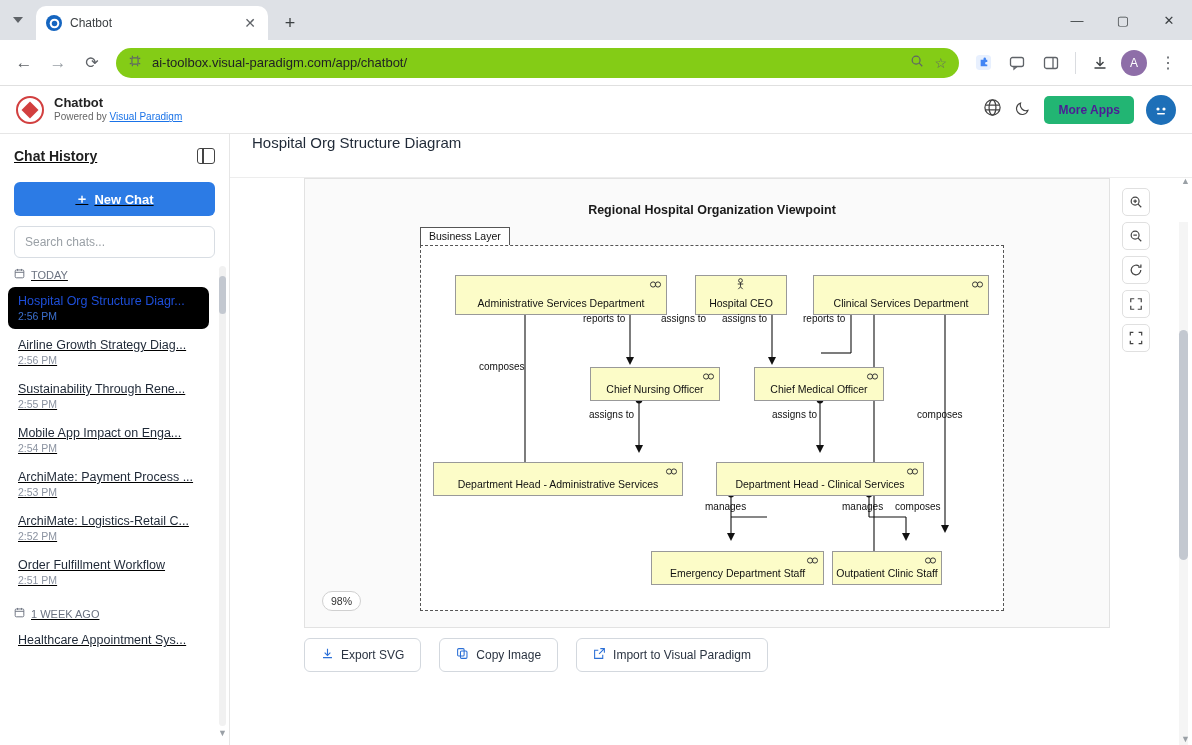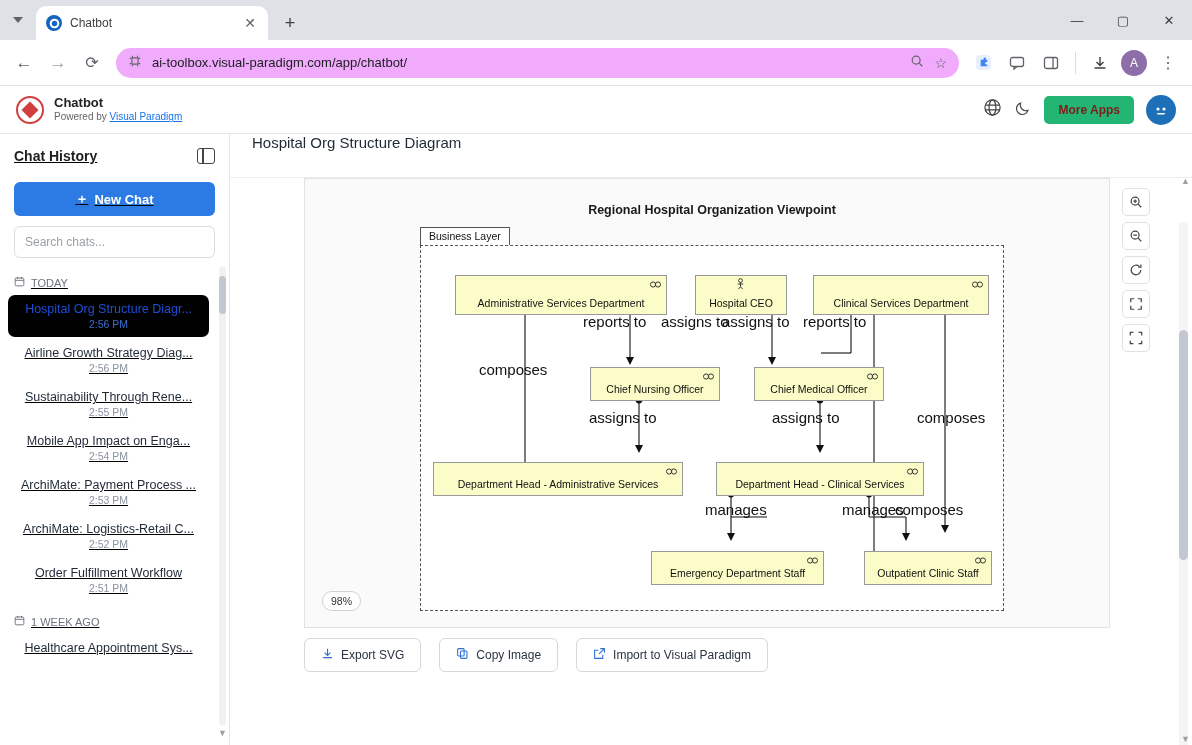--- a/index.html
+++ b/index.html
@@ -82,21 +82,21 @@
   .tb-icon {
     width: 32px; height: 32px;
     display: flex; align-items: center; justify-content: center;
     color: #5f6368;
     border-radius: 50%;
     flex: 0 0 auto;
   }
   .omnibox {
     flex: 1 1 auto;
     height: 30px;
-    background: #f0abfc;
+    background: #84cc16;
     border-radius: 16px;
     display: flex; align-items: center;
     padding: 0 12px; gap: 10px;
     margin: 0 6px;
   }
   .omnibox .url {
     flex: 1 1 auto;
     font-size: 13px; color: #202124;
     white-space: nowrap; overflow: hidden;
   }
@@ -133,21 +133,21 @@
   }
   .app-titles { display: flex; flex-direction: column; line-height: 1.15; }
   .app-title { font-size: 13px; font-weight: bold; color: #222; }
   .app-sub { font-size: 10px; color: #666; }
   .app-sub a { color: #1a73e8; text-decoration: underline; }
   .app-header-right {
     margin-left: auto;
     display: flex; align-items: center; gap: 12px;
   }
   .more-apps {
-    background: #22b573; color: #7f1d1d;
+    background: #22b573; color: #4c1d95;
     font-size: 12px; font-weight: bold;
     padding: 7px 14px;
     border-radius: 5px;
     border: none;
   }
   .hdr-avatar {
     width: 30px; height: 30px; border-radius: 50%;
     background: #1d6fb8;
     display: flex; align-items: center; justify-content: center;
   }
@@ -179,31 +179,31 @@
   }
   .new-chat {
     margin: 4px 14px 10px;
     height: 34px;
     background: #2c7be5;
     color: #fff;
     font-size: 13px; font-weight: bold;
     border: none; border-radius: 6px;
     display: flex; align-items: center; justify-content: center; gap: 6px;
   }
-  .search-wrap { margin: 0 14px 12px; }
+  .search-wrap { margin: 0 14px 4px; }
   .search-input {
     width: 100%; height: 32px;
     border: 1px solid #d8dde3; border-radius: 6px;
     padding: 0 10px;
     font-size: 12px; color: #333;
     font-family: "Liberation Sans", sans-serif;
     background: #fff;
   }
   .search-input::placeholder { color: #9aa0a6; }
-  .chat-list { flex: 1 1 auto; overflow: hidden; padding-right: 12px; position: relative; text-align: center; }
+  .chat-list { flex: 1 1 auto; overflow: hidden; padding-right: 12px; position: relative; }
   .section-label {
     display: flex; align-items: center; gap: 6px;
     font-size: 11px; color: #6b7280;
     padding: 6px 14px 4px;
   }
   .chat-item {
     margin: 2px 8px; padding: 7px 10px;
     border-radius: 7px;
     cursor: default;
   }
@@ -290,21 +290,21 @@
     padding-bottom: 5px;
     text-align: center;
     line-height: 1.15;
   }
   .node .ico {
     position: absolute; right: 4px; top: 3px;
     color: #333;
   }
   .edge-label {
     position: absolute;
-    font-size: 15px; color: #111;
+    font-size: 10px; color: #111;
     background: transparent;
     white-space: nowrap;
   }
   svg.wires { position: absolute; left: 0; top: 0; width: 590px; height: 432px; pointer-events: none; }
 
   .zoom-badge {
     position: absolute;
     left: 17px; bottom: 16px;
     border: 1px solid #d0d0d0; background: #fff;
     font-size: 10.5px; color: #333;
@@ -667,21 +667,21 @@
           <div class="node" style="left:234px; top:364px; width:173px; height:34px;">
             <span class="ico">
               <svg width="13" height="9" viewBox="0 0 16 10" fill="none" stroke="#333" stroke-width="1.2">
                   <circle cx="5" cy="5" r="3.2"></circle>
                   <circle cx="11" cy="5" r="3.2"></circle>
                 </svg>
             </span>
             <span>Emergency Department Staff</span>
           </div>
 
-          <div class="node" style="left:447px; top:364px; width:128px; height:34px;">
+          <div class="node" style="left:415px; top:364px; width:110px; height:34px;">
             <span class="ico">
               <svg width="13" height="9" viewBox="0 0 16 10" fill="none" stroke="#333" stroke-width="1.2">
                   <circle cx="5" cy="5" r="3.2"></circle>
                   <circle cx="11" cy="5" r="3.2"></circle>
                 </svg>
             </span>
             <span>Outpatient Clinic Staff</span>
           </div>
 
           <div class="edge-label" style="left:166px; top:126px;">reports to</div>

